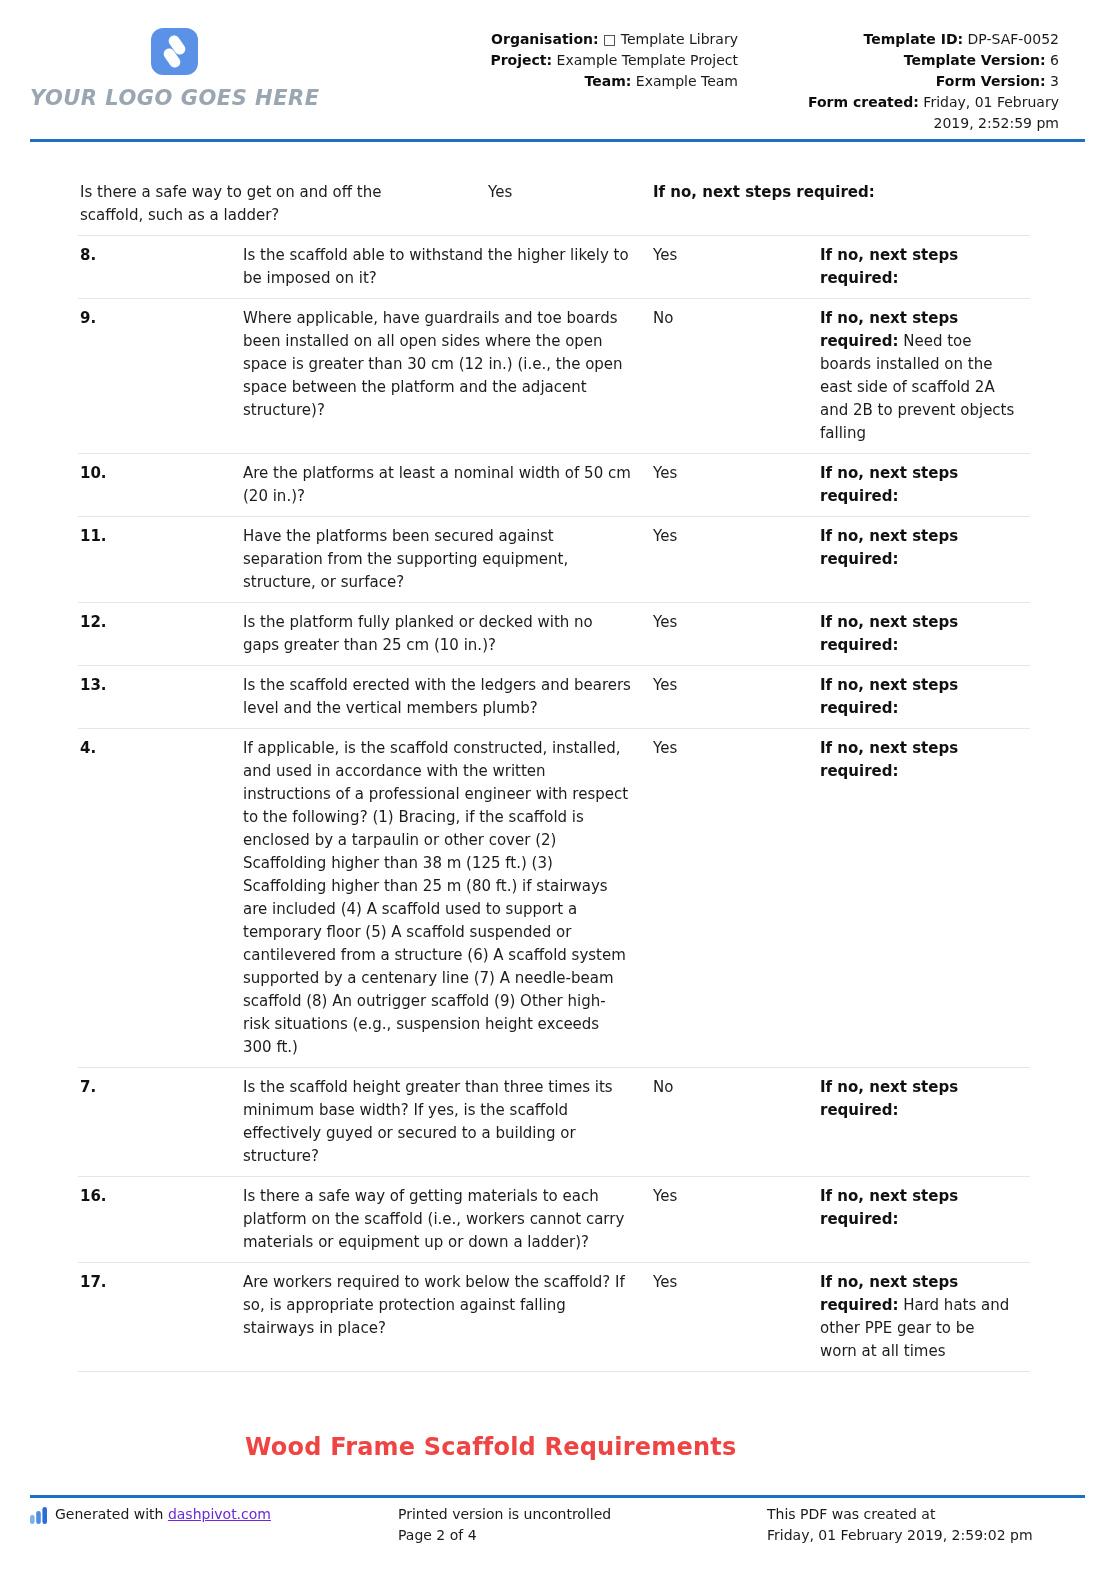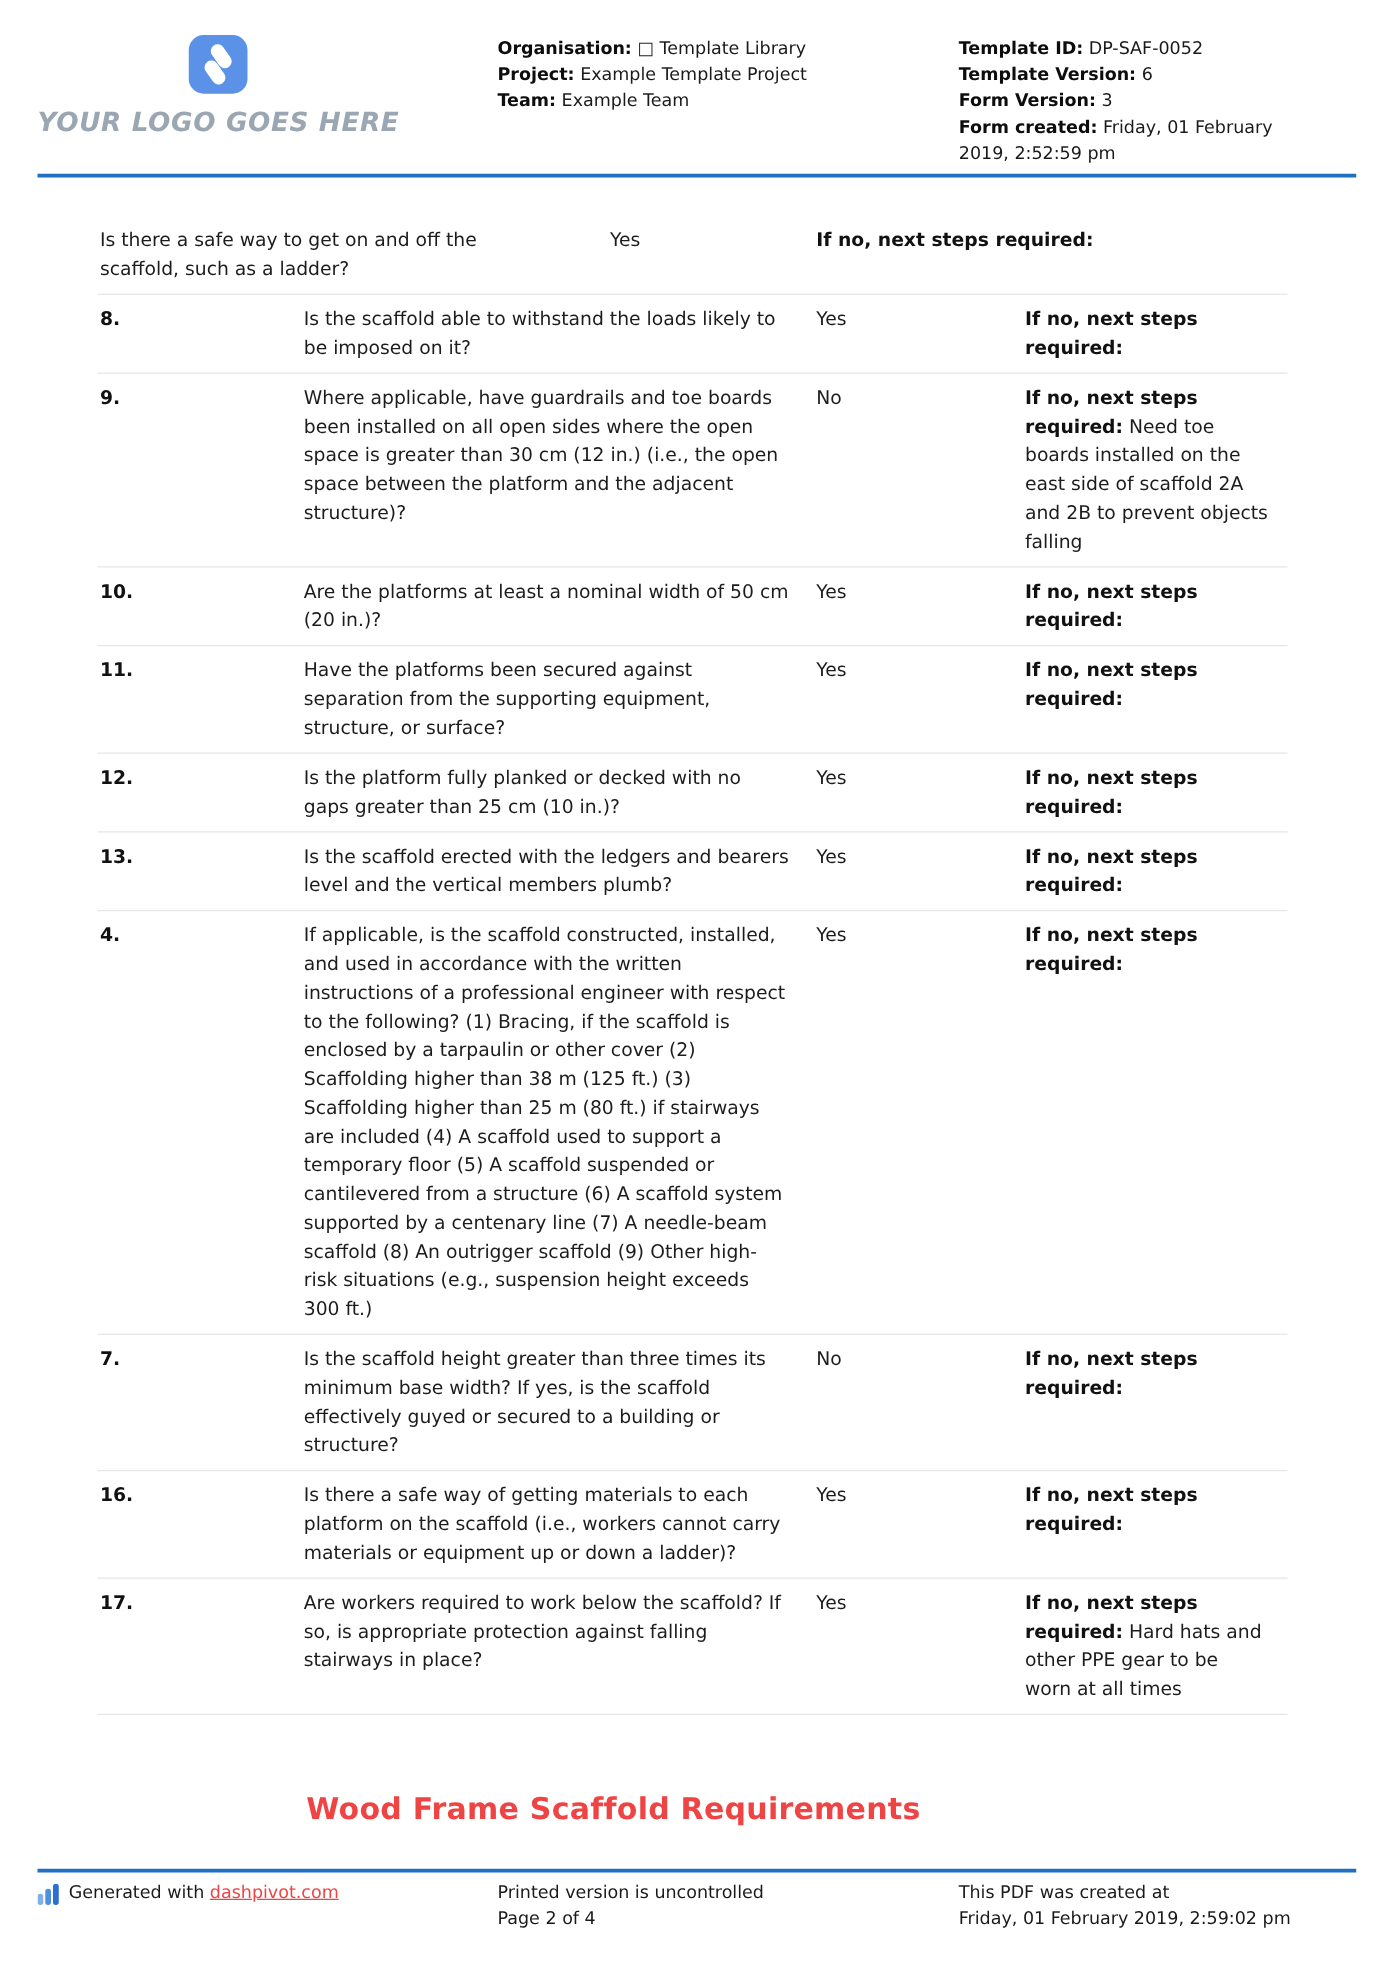--- a/index.html
+++ b/index.html
@@ -12,21 +12,21 @@
     overflow:hidden;
   }
   
   .logo-wrap{position:absolute;left:30px;top:28px;display:flex;align-items:center;gap:11px;flex-direction:column;}
   .logo-icon{width:47px;height:47px;border-radius:12px;background:#5b92e8;position:relative;flex:0 0 auto;}
   .logo-icon svg{position:absolute;left:0;top:0;}
   .logo-text{
     font-size:21px;font-weight:700;font-style:italic;
     color:#9aa6b2;letter-spacing:.5px;white-space:nowrap;
   }
-  .hdr-block{position:absolute;top:29px;font-size:14px;line-height:21px;color:#1a1a1a;}
+  .hdr-block{position:absolute;top:29px;font-size:14px;line-height:21px;color:#1a1a1a;text-align:right;}
   .hdr-org{left:398px;width:340px;}
   .hdr-tpl{left:767px;width:292px;}
   .hdr-block b{color:#0d0d0d;}
   .hdr-rule{position:absolute;left:30px;right:30px;top:139px;height:3px;background:#1f70c1;}
   
   .table{position:absolute;left:78px;top:142px;width:952px;
     font-size:15px;line-height:23px;color:#1c1c1c;}
   .trow{display:grid;border-bottom:1px solid #e6e6e6;padding:8px 0 8px 0;}
   .trow.cont{grid-template-columns:410px 165px 1fr;padding-top:17px;margin-top:22px;}
   .trow.std{grid-template-columns:165px 410px 167px 210px;}
@@ -40,21 +40,21 @@
     position:absolute;left:245px;top:1433px;
     font-size:24px;font-weight:700;color:#ef4444;letter-spacing:.2px;
   }
   
   .ftr-rule{position:absolute;left:30px;right:30px;top:1495px;height:3px;background:#1f70c1;}
   .ftr-col{position:absolute;top:1504px;font-size:14px;line-height:21px;color:#1a1a1a;}
   .ftr-left{left:30px;display:flex;align-items:flex-start;gap:7px;}
   .ftr-left svg{margin-top:3px;}
   .ftr-mid{left:398px;}
   .ftr-right{left:767px;}
-  .ftr-link{color:#ef4444;text-decoration:underline;cursor:pointer;margin-top:24px;}
+  .ftr-link{color:#6d28d9;text-decoration:underline;cursor:pointer;margin-top:24px;}
 </style>
 </head>
 <body>
 
 <div id="page">
 
   <div class="logo-wrap">
     <div class="logo-icon">
       <svg width="47" height="47" viewBox="0 0 47 47">
         <rect x="20.5" y="6.5" width="11" height="21" rx="5.5" fill="#ffffff" transform="rotate(-35 26 17)"></rect>
@@ -82,21 +82,21 @@
   <div class="table">
 
     <div class="trow cont">
       <div class="cell-q">Is there a safe way to get on and off the scaffold, such as a ladder?</div>
       <div class="cell-a">Yes</div>
       <div class="cell-next"><span class="nlabel">If no, next steps required:</span><span></span></div>
     </div>
 
     <div class="trow std">
       <div class="cell-num">8.</div>
-      <div class="cell-q">Is the scaffold able to withstand the loads likely to be imposed on it?</div>
+      <div class="cell-q">Is the scaffold able to withstand the higher likely to be imposed on it?</div>
       <div class="cell-a">Yes</div>
       <div class="cell-next"><span class="nlabel">If no, next steps required:</span><span></span></div>
     </div>
 
     <div class="trow std">
       <div class="cell-num">9.</div>
       <div class="cell-q">Where applicable, have guardrails and toe boards been installed on all open sides where the open space is greater than 30 cm (12 in.) (i.e., the open space between the platform and the adjacent structure)?</div>
       <div class="cell-a">No</div>
       <div class="cell-next"><span class="nlabel">If no, next steps required:</span><span> Need toe boards installed on the east side of scaffold 2A and 2B to prevent objects falling</span></div>
     </div>

